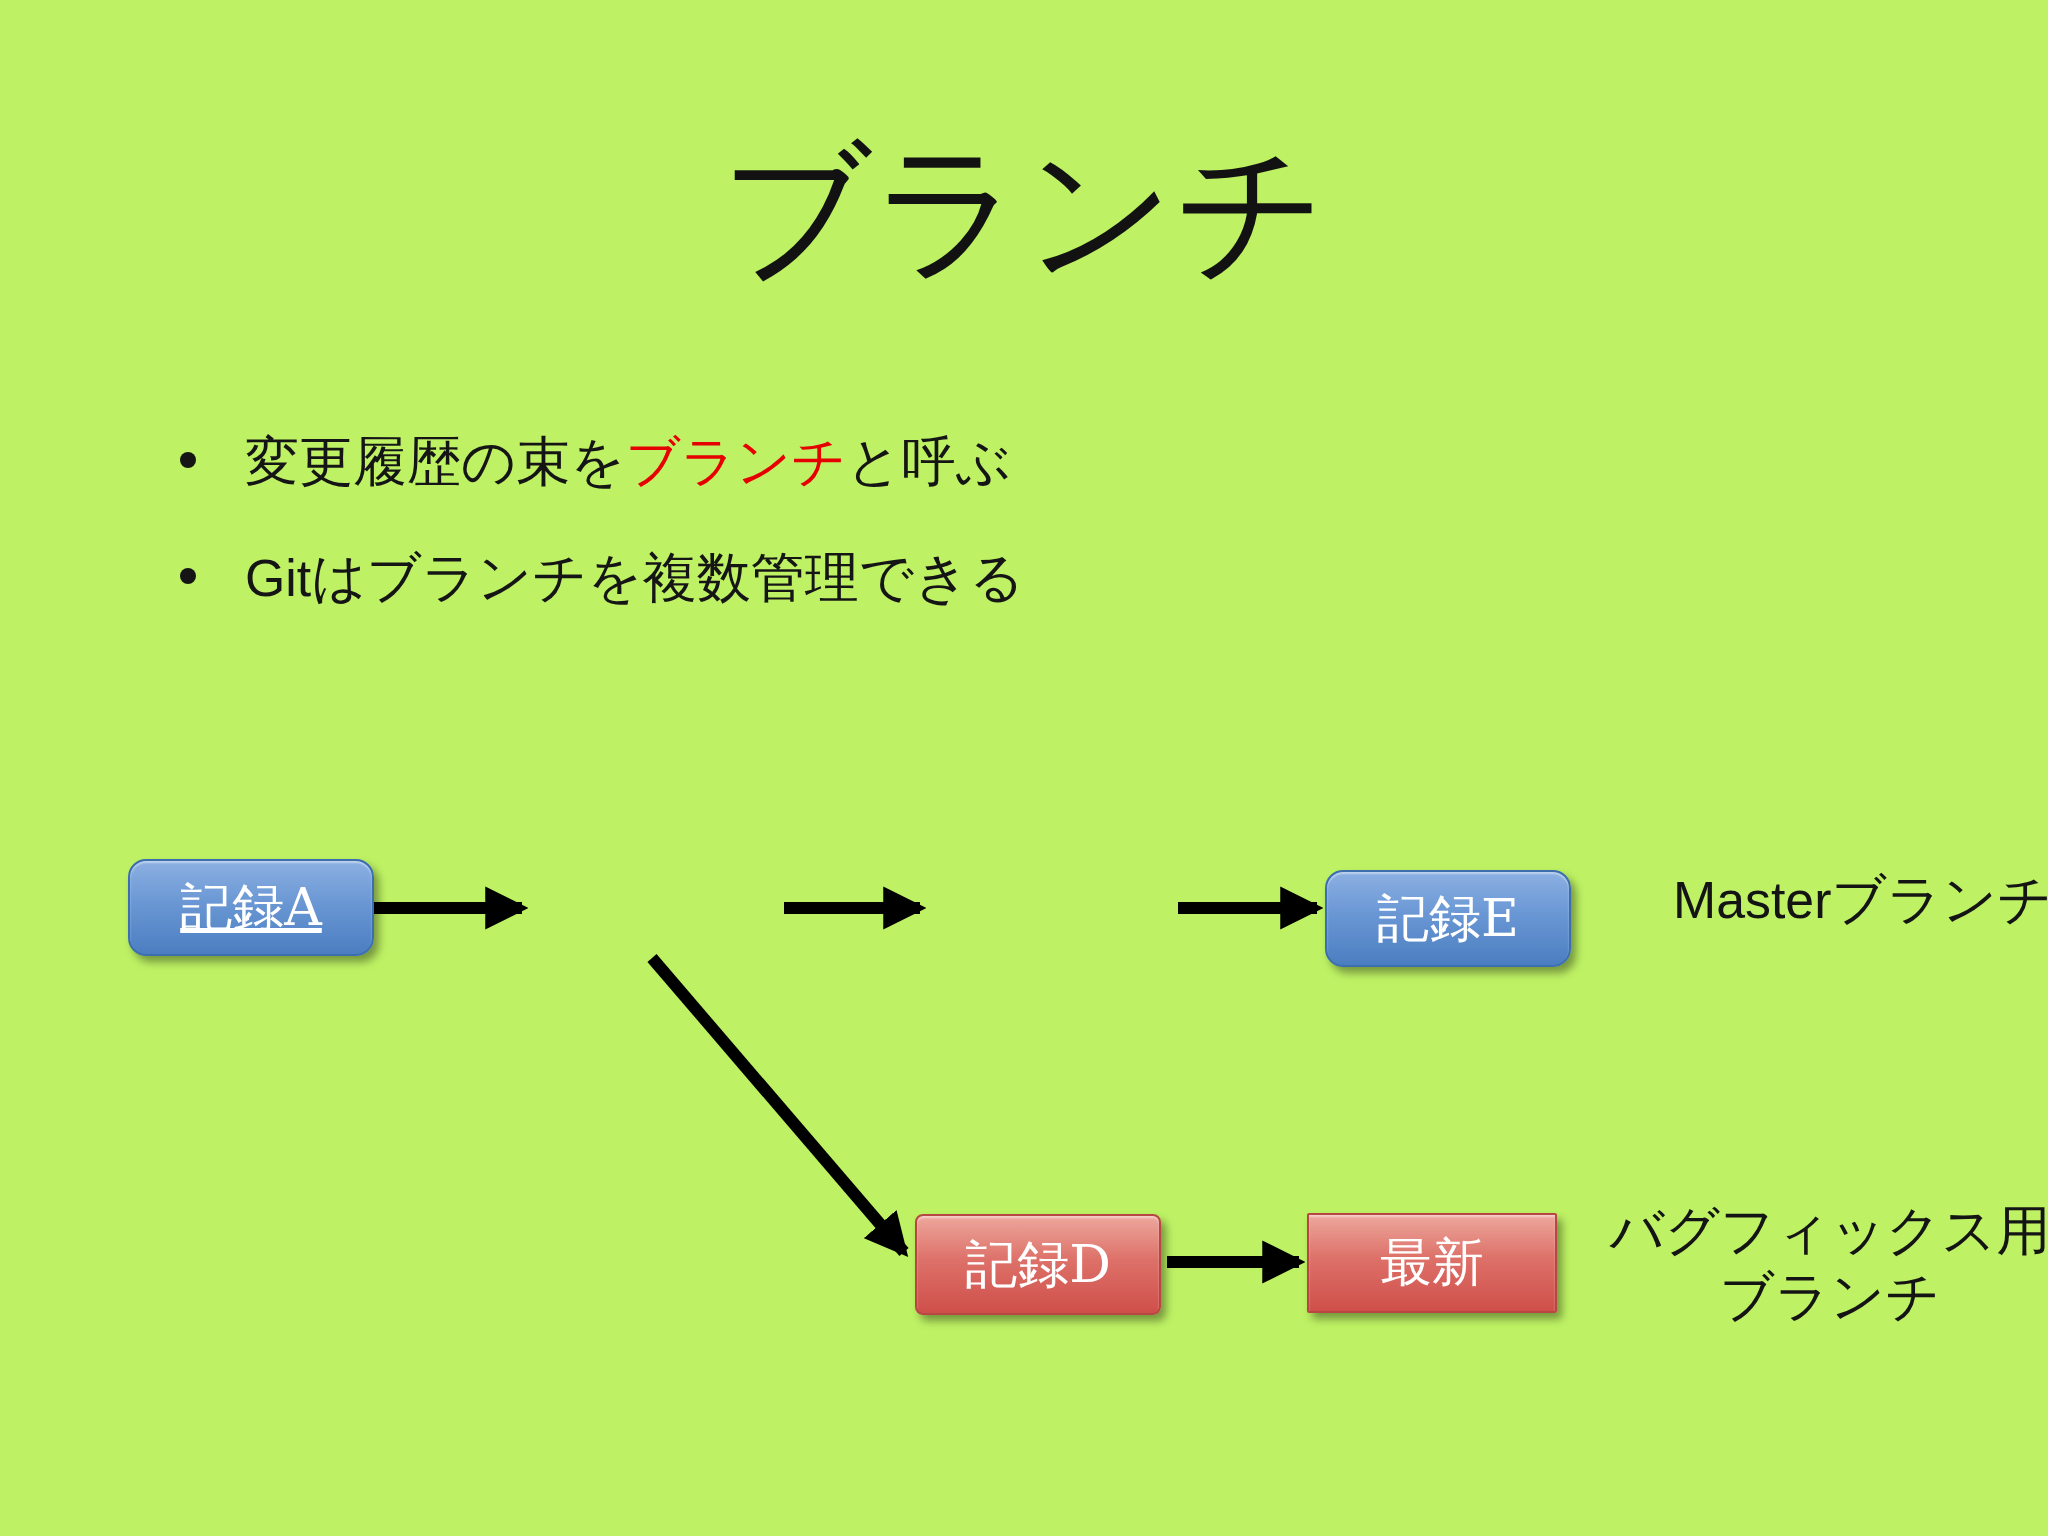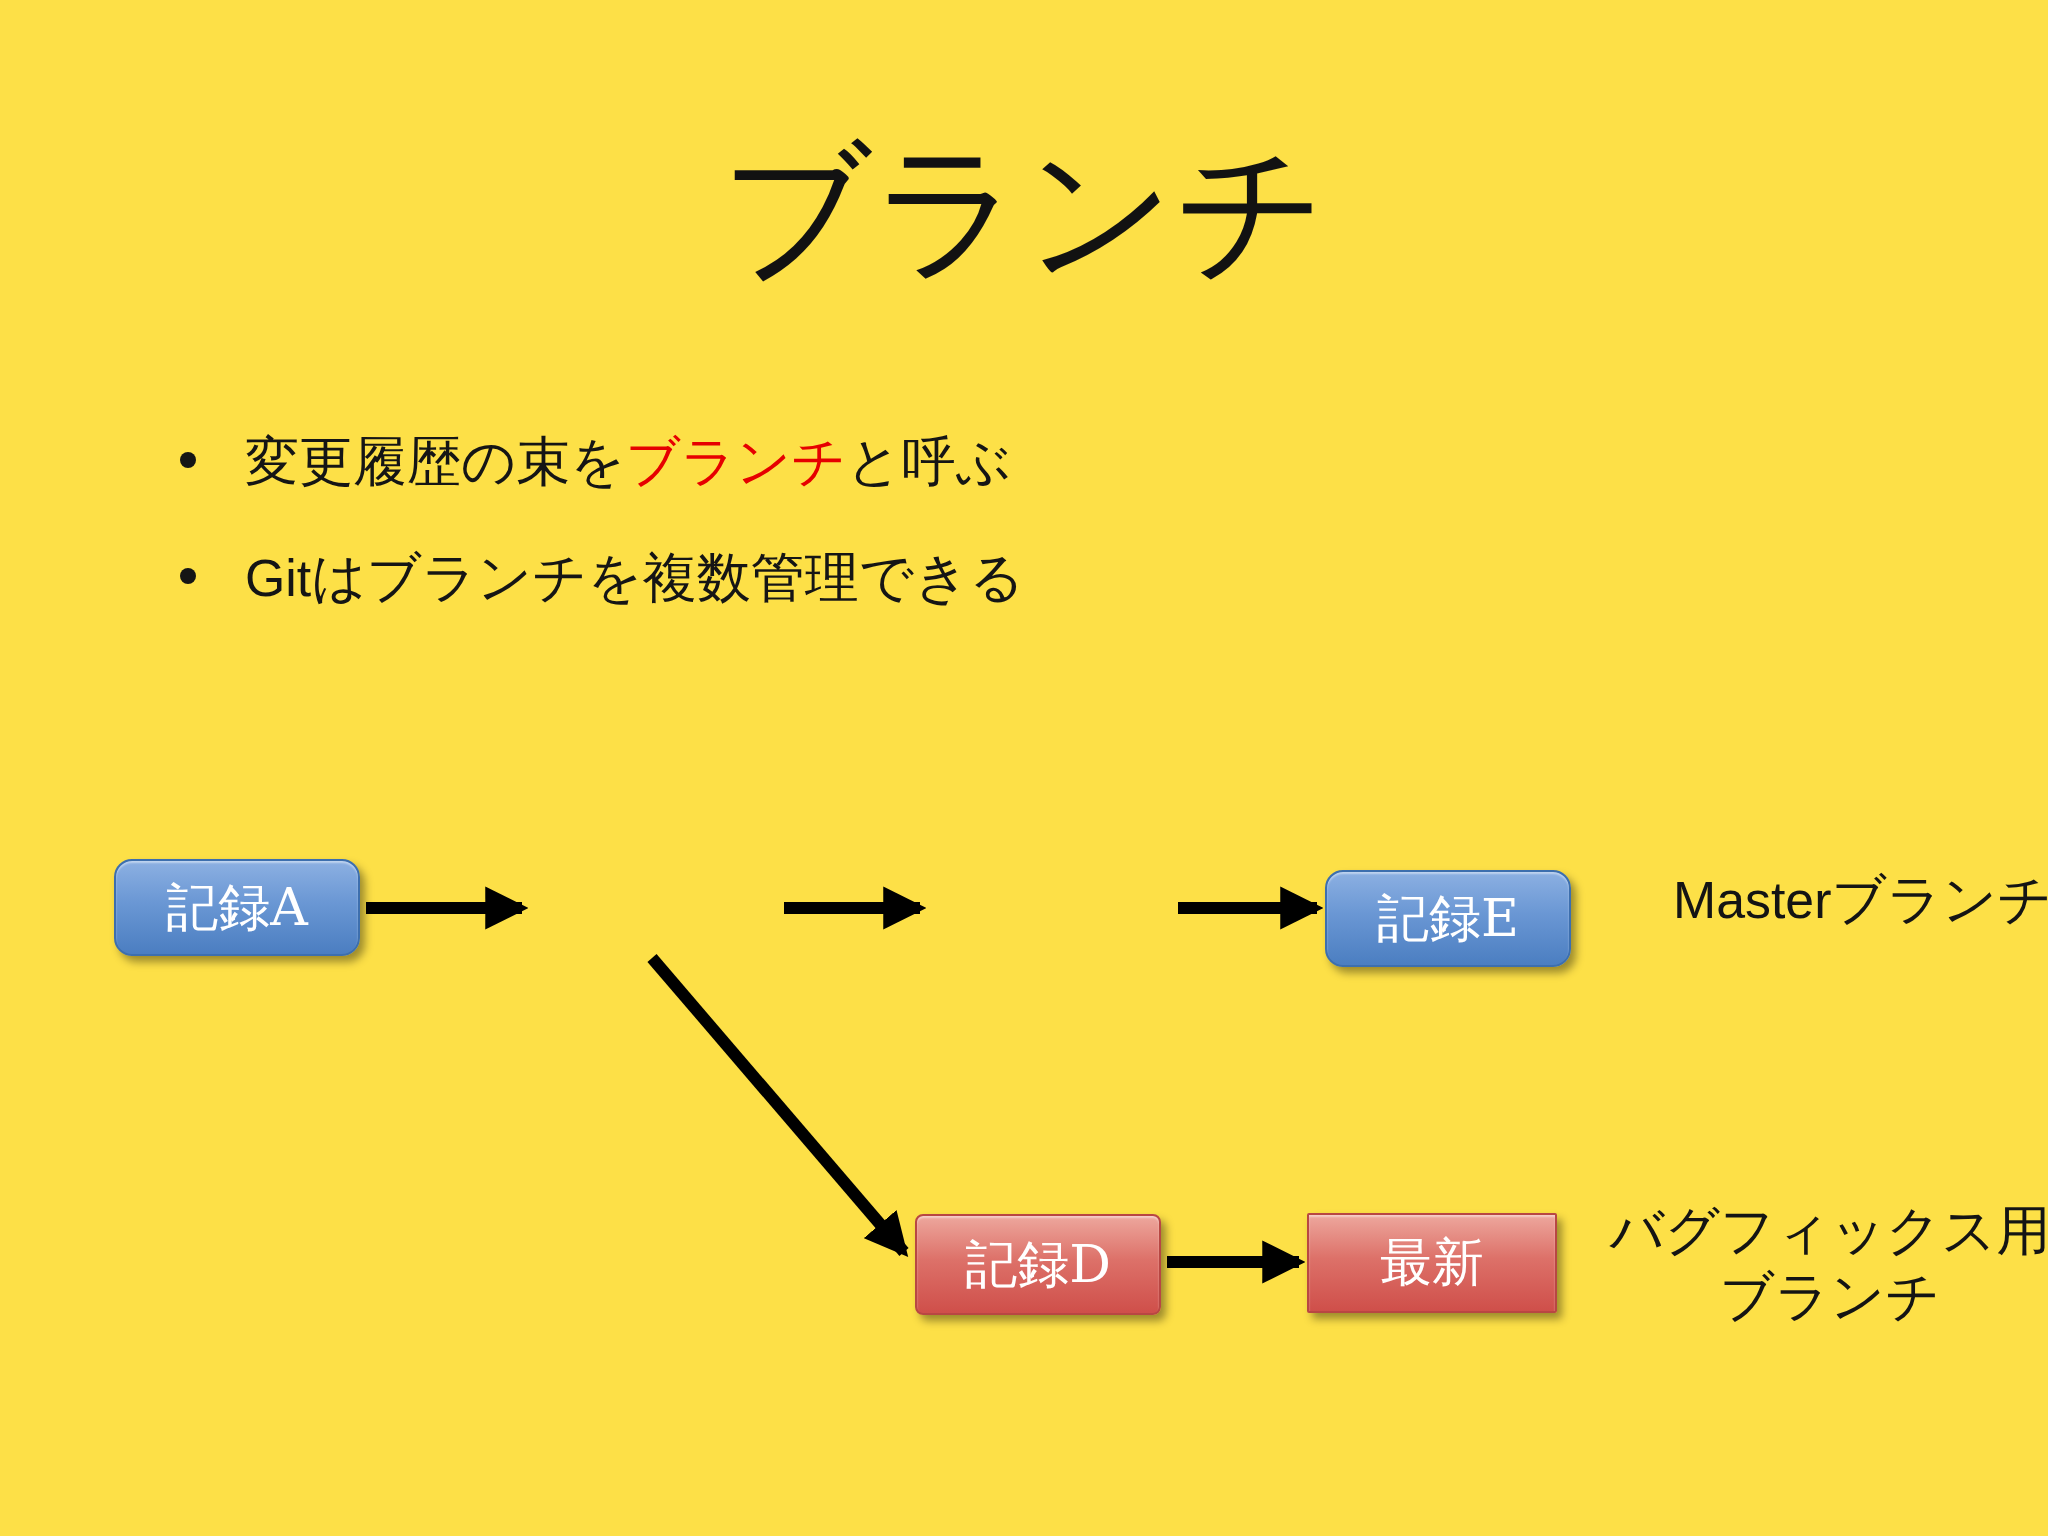--- a/index.html
+++ b/index.html
@@ -1,19 +1,19 @@
 <!DOCTYPE html>
 <html lang="ja"><head>
 <meta charset="utf-8">
 <style>
   html,body{margin:0;padding:0;background:#fff;}
   .slide{
     position:relative;
     width:2048px;height:1536px;
-    background:#fde047;
+    background:#bef264;
     overflow:hidden;
     font-family:"DejaVu Serif", serif;
     color:#141414;
   }
 
   
   .slide-title{
     position:absolute;
     top:134px;left:0;width:100%;
     text-align:center;
@@ -60,21 +60,21 @@
   .node-blue{
     width:246px;height:97px;
     border:2px solid #3d6fae;
     border-radius:18px;
     background:linear-gradient(180deg,#8cb0e2 0%,#6a97d4 45%,#4b7ec1 100%);
   }
   .node-red{
     border:2px solid #b84743;
     background:linear-gradient(180deg,#eda79d 0%,#dd7169 45%,#cf4f4a 100%);
   }
-  .node-a{left:114px;top:859px;}
+  .node-a{left:128px;top:859px;text-decoration:underline;}
   .node-b{left:532px;top:859px;}
   .node-c{left:928px;top:859px;}
   .node-e{left:1325px;top:870px;}
   .node-d{left:915px;top:1214px;width:246px;height:101px;border-radius:8px;}
   .node-latest{left:1307px;top:1213px;width:250px;height:100px;border-radius:2px;}
 
   
   .side-label{
     position:absolute;
     font-size:54px;

